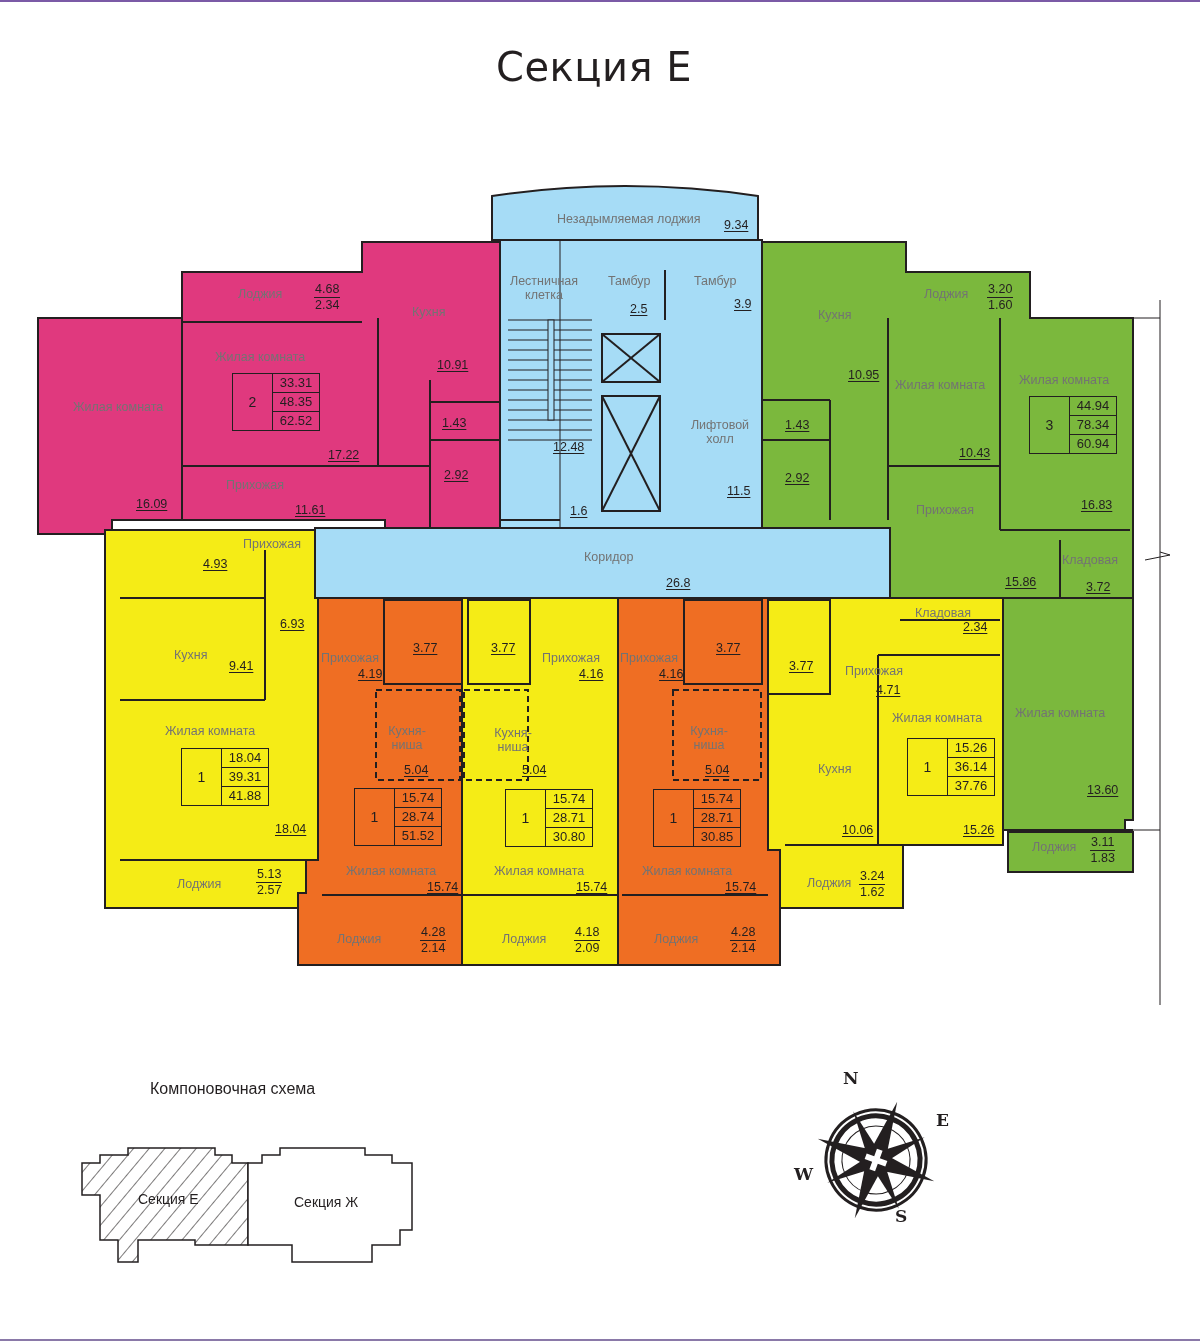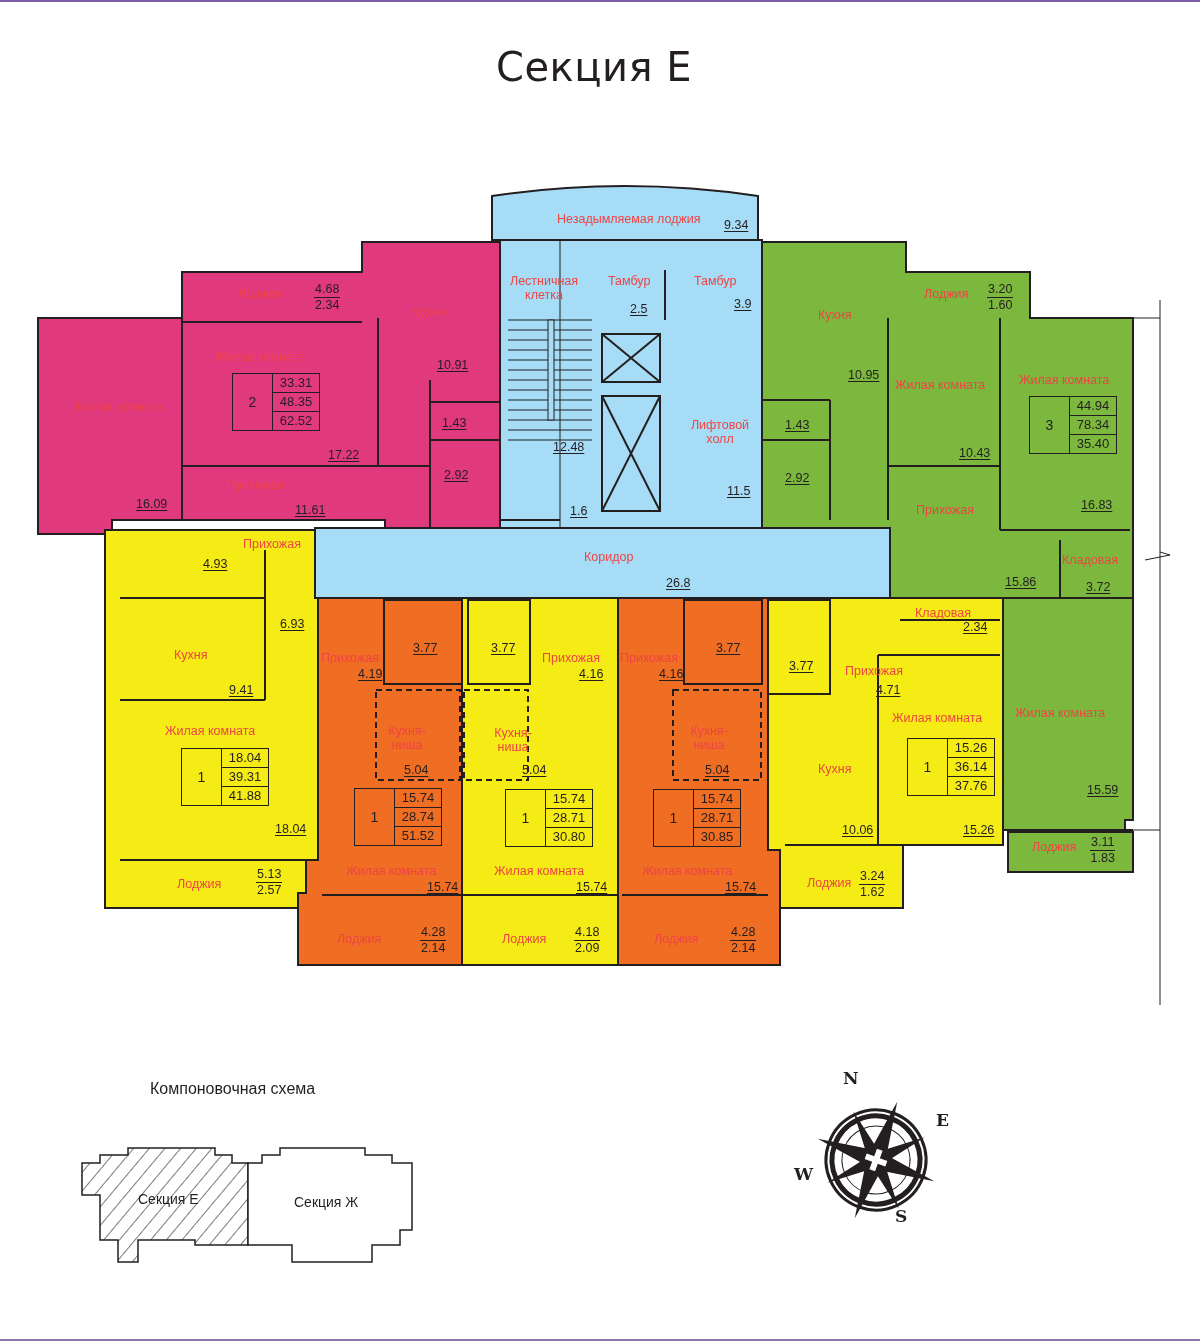--- a/index.html
+++ b/index.html
@@ -1,21 +1,21 @@
 <!DOCTYPE html>
 <html><head>
 <meta charset="utf-8">
 <style>
   html, body { margin: 0; padding: 0; background: #ffffff; }
   body { width: 1200px; height: 1341px; position: relative; overflow: hidden; font-family: "Liberation Sans", sans-serif; color: #231f20; }
   .topline { position: absolute; left: 0; top: 0; width: 1200px; height: 2px; background: #7b5aa6; }
   .bottomline { position: absolute; left: 0; bottom: 0; width: 1200px; height: 2px; background: #8a79a8; }
   .title { position: absolute; left: 0; width: 1188px; top: 44px; text-align: center; font-size: 40px; font-family: "DejaVu Sans", sans-serif; color: #231f20; letter-spacing: 0.5px; }
   svg.plan { position: absolute; left: 0; top: 0; }
-  .lbl { position: absolute; font-size: 12.5px; white-space: nowrap; color: #ef4444; line-height: 14px; }
+  .lbl { position: absolute; font-size: 12.5px; white-space: nowrap; color: #737373; line-height: 14px; }
   .num { position: absolute; font-size: 12.5px; white-space: nowrap; color: #231f20; line-height: 14px; text-decoration: underline; text-underline-offset: 2px; }
   .frac { position: absolute; font-size: 12.5px; line-height: 15px; text-align: center; color: #231f20; }
   .frac .top { display: block; border-bottom: 1px solid #231f20; padding: 0 1px; }
   .frac .bot { display: block; }
   .ctr { text-align: center; }
   .apt-box { position: absolute; display: grid; grid-template-columns: 40px 46px; border: 1px solid #231f20; font-size: 13px; }
   .apt-box .rooms { grid-row: 1 / span 3; display: flex; align-items: center; justify-content: center; border-right: 1px solid #231f20; font-size: 14px; }
   .apt-box .v { height: 18px; line-height: 18px; text-align: center; border-bottom: 1px solid #231f20; }
   .apt-box .v:last-child { border-bottom: none; }
   .scheme-title { position: absolute; left: 150px; top: 1080px; font-size: 16px; }
@@ -206,38 +206,38 @@
 <div class="num" style="left:959px;top:446px">10.43</div>
 <div class="lbl" style="left:1019px;top:373px">Жилая комната</div>
 <div class="num" style="left:1081px;top:498px">16.83</div>
 <div class="lbl" style="left:916px;top:503px">Прихожая</div>
 <div class="num" style="left:1005px;top:575px">15.86</div>
 <div class="lbl" style="left:1062px;top:553px">Кладовая</div>
 <div class="num" style="left:1086px;top:580px">3.72</div>
 <div class="num" style="left:785px;top:418px">1.43</div>
 <div class="num" style="left:785px;top:471px">2.92</div>
 <div class="lbl" style="left:1015px;top:706px">Жилая комната</div>
-<div class="num" style="left:1087px;top:783px">15.59</div>
+<div class="num" style="left:1087px;top:783px">13.60</div>
 <div class="lbl" style="left:1032px;top:840px">Лоджия</div>
 <div class="frac" style="left:1090px;top:835px">
     <span class="top">3.11</span>
     <span class="bot">1.83</span>
   </div>
 <div class="apt-box" style="left:1029px;top:396px">
   <div class="rooms">3</div>
   <div class="v">44.94</div>
   <div class="v">78.34</div>
-  <div class="v">35.40</div>
+  <div class="v">60.94</div>
 </div>
 
 <div class="lbl" style="left:243px;top:537px">Прихожая</div>
 <div class="num" style="left:280px;top:617px">6.93</div>
 <div class="num" style="left:203px;top:557px">4.93</div>
 <div class="lbl" style="left:174px;top:648px">Кухня</div>
-<div class="num" style="left:229px;top:683px">9.41</div>
+<div class="num" style="left:229px;top:659px">9.41</div>
 <div class="lbl" style="left:165px;top:724px">Жилая комната</div>
 <div class="num" style="left:275px;top:822px">18.04</div>
 <div class="lbl" style="left:177px;top:877px">Лоджия</div>
 <div class="frac" style="left:256px;top:867px">
     <span class="top">5.13</span>
     <span class="bot">2.57</span>
   </div>
 <div class="apt-box" style="left:181px;top:748px">
   <div class="rooms">1</div>
   <div class="v">18.04</div>

